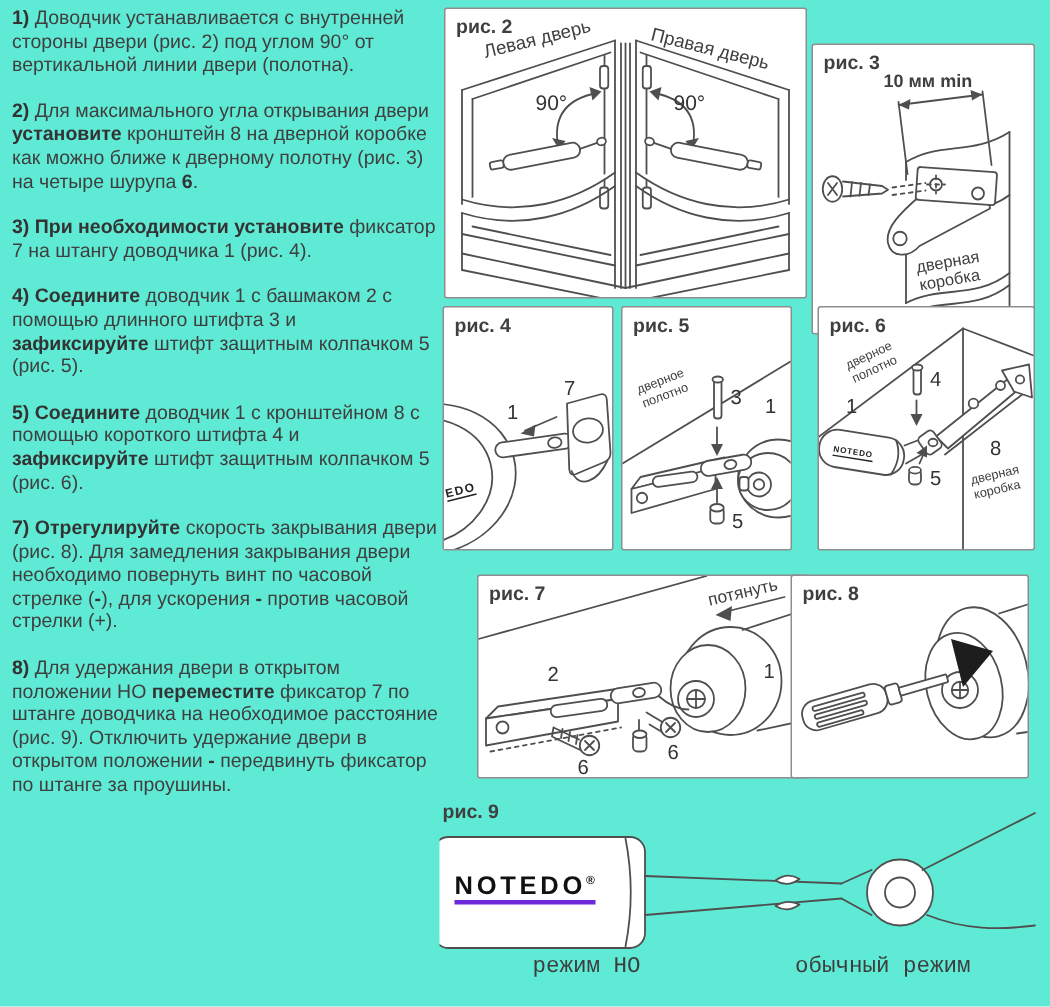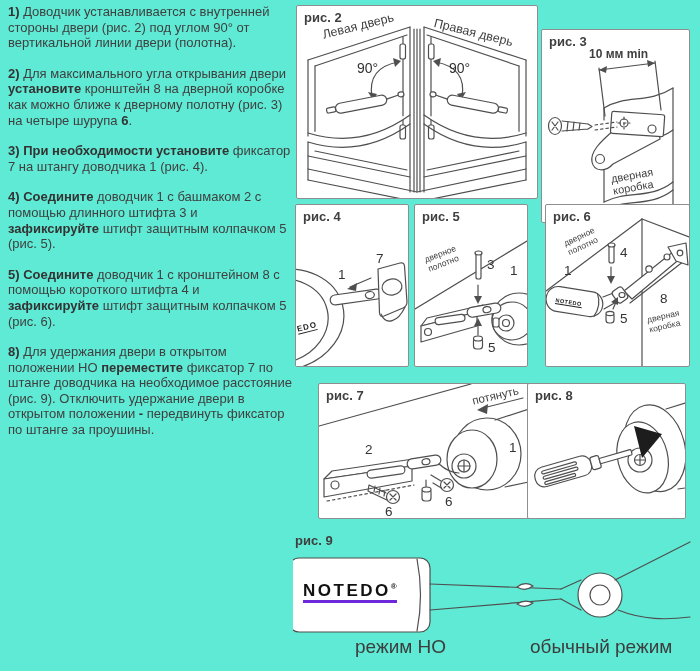--- a/index.html
+++ b/index.html
@@ -15,33 +15,34 @@
   .rlbl{position:absolute;color:#3f3f3f;z-index:5;transform-origin:left top;}
   .pre{white-space:pre-line;}
   .s{fill:none;stroke:#4f4f4f;stroke-width:1.2;stroke-linecap:round;stroke-linejoin:round;}
   .sw{fill:#fff;stroke:#4f4f4f;stroke-width:1.2;stroke-linecap:round;stroke-linejoin:round;}
   .ah{fill:#4f4f4f;stroke:none;}
   .dk{fill:#1d1d1d;stroke:none;}
   .dash{stroke-dasharray:2.5,3;}
   .fig9wrap{position:absolute;left:293px;top:528px;width:400px;height:143px;text-align:right;}
   .logo{position:absolute;font-weight:700;color:#111;letter-spacing:2.5px;
         border-bottom:3px solid #6d28d9;line-height:1.05;z-index:6;}
-  .caption{position:absolute;font-size:19px;color:#3d3d3d;z-index:6;}
+  .caption{position:absolute;font-size:15px;color:#3d3d3d;z-index:6;font-family:Liberation Mono, monospace;}
 </style>
 </head>
 <body>
 
 <div class="page">
 
   <div class="instructions">
       <p><b>1)</b><span> Доводчик устанавливается с внутренней стороны двери (рис. 2) под углом 90° от вертикальной линии двери (полотна).</span></p>
       <p><b>2)</b><span> Для максимального угла открывания двери </span><b>установите</b><span> кронштейн 8 на дверной коробке как можно ближе к дверному полотну (рис. 3) на четыре шурупа </span><b>6</b><span>.</span></p>
       <p><b>3) При необходимости установите</b><span> фиксатор 7 на штангу доводчика 1 (рис. 4).</span></p>
       <p><b>4) Соедините</b><span> доводчик 1 с башмаком 2 с помощью длинного штифта 3 и </span><b>зафиксируйте</b><span> штифт защитным колпачком 5 (рис. 5).</span></p>
       <p><b>5) Соедините</b><span> доводчик 1 с кронштейном 8 с помощью короткого штифта 4 и </span><b>зафиксируйте</b><span> штифт защитным колпачком 5 (рис. 6).</span></p>
+      <p><b>7) Отрегулируйте</b><span> скорость закрывания двери (рис. 8). Для замедления закрывания двери необходимо повернуть винт по часовой стрелке (</span><b>-</b><span>), для ускорения </span><b>-</b><span> против часовой стрелки (+).</span></p>
       <p><b>8)</b><span> Для удержания двери в открытом положении НО </span><b>переместите</b><span> фиксатор 7 по штанге доводчика на необходимое расстояние (рис. 9). Отключить удержание двери в открытом положении </span><b>-</b><span> передвинуть фиксатор по штанге за проушины.</span></p>
     </div>
 
   <div class="fig" style="left:296px;top:5px;width:240px;height:192px;">
     <span class="fig-label">рис. 2</span>
     <svg width="240" height="192">
 
       <path class="s" d="M11,54 L113,21"></path>
         <path class="s" d="M18,60 L110,29"></path>
       <path class="s" d="M229,54 L127,21"></path>

